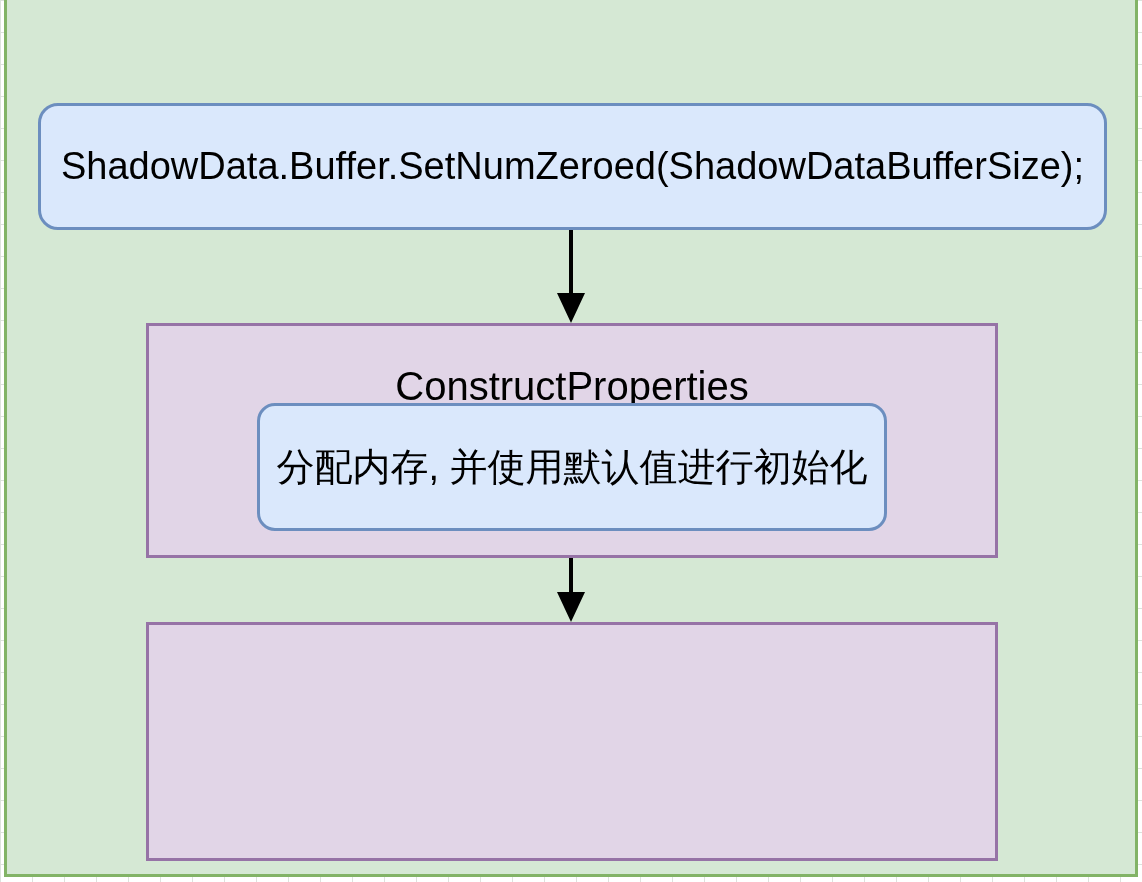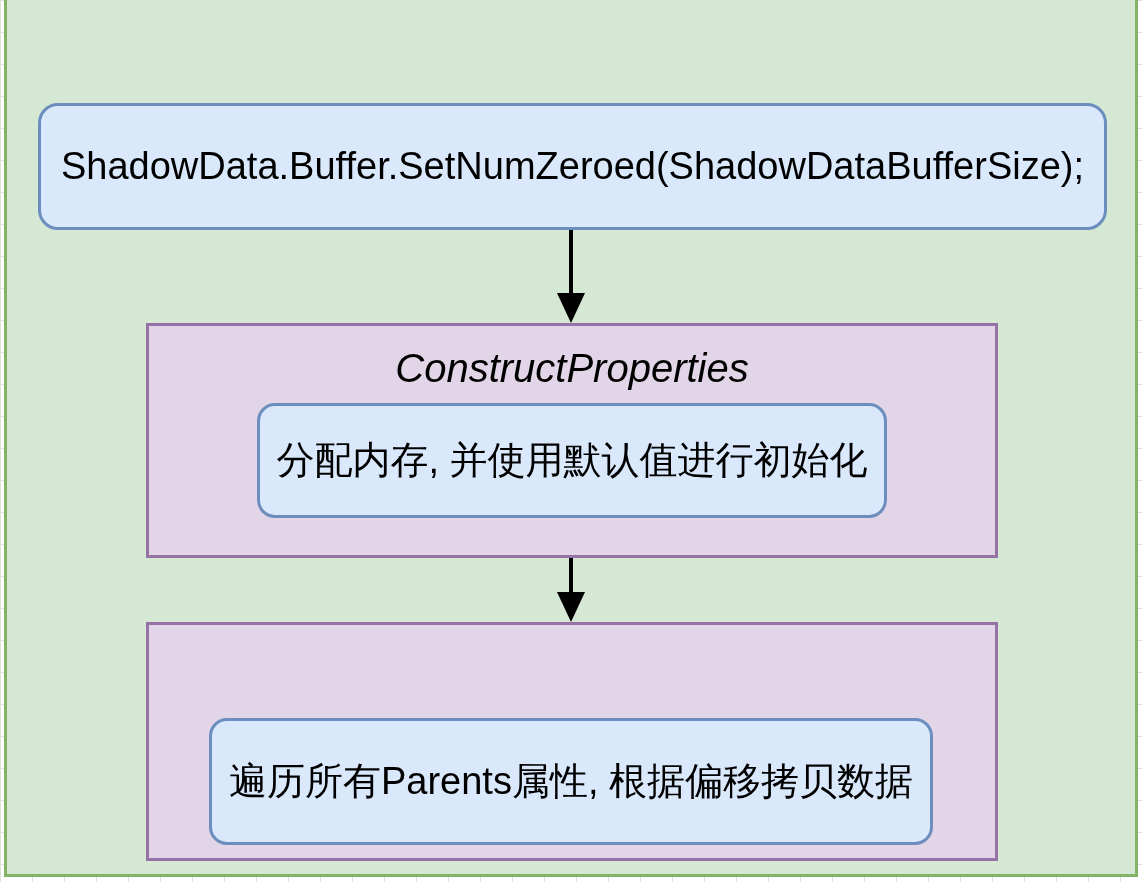--- a/index.html
+++ b/index.html
@@ -57,21 +57,21 @@
     left: 38px;
     top: 103px;
     width: 1069px;
     height: 127px;
     font-size: 38px;
   }
   .detail-box-1 {
     left: 257px;
     top: 403px;
     width: 630px;
-    height: 115px;
+    height: 128px;
     border-radius: 18px;
     font-size: 38px;
   }
   .detail-box-2 {
     left: 209px;
     top: 718px;
     width: 724px;
     height: 127px;
     border-radius: 18px;
     font-size: 38px;
@@ -87,21 +87,21 @@
   .step-box-1 { top: 323px; height: 235px; }
   .step-box-2 { top: 622px; height: 239px; }
   .step-title {
     left: 146px;
     width: 852px;
     height: 44px;
     line-height: 44px;
     text-align: center;
     font-size: 40px;
   }
-  .step-title-1 { top: 346px; font-style: italic; }
+  .step-title-1 { top: 364px; }
   .step-title-2 { top: 651px; }
 
   
   .arrow {
     width: 28px;
   }
   .arrow-1 { left: 557px; top: 230px; height: 93px; }
   .arrow-2 { left: 557px; top: 558px; height: 64px; }
   .arrow .shaft {
     position: absolute;
@@ -145,17 +145,14 @@
   <div class="abs blue-box detail-box-1">
     <span>分配内存, 并使用默认值进行初始化</span>
   </div>
 
   <div class="abs arrow arrow-2">
     <div class="shaft"></div>
     <div class="head"></div>
   </div>
 
   <div class="abs step-box step-box-2"></div>
-  <div class="abs blue-box detail-box-2">
-    <span>遍历所有Parents属性, 根据偏移拷贝数据</span>
-  </div>
 
 </div>
 
 </body></html>

